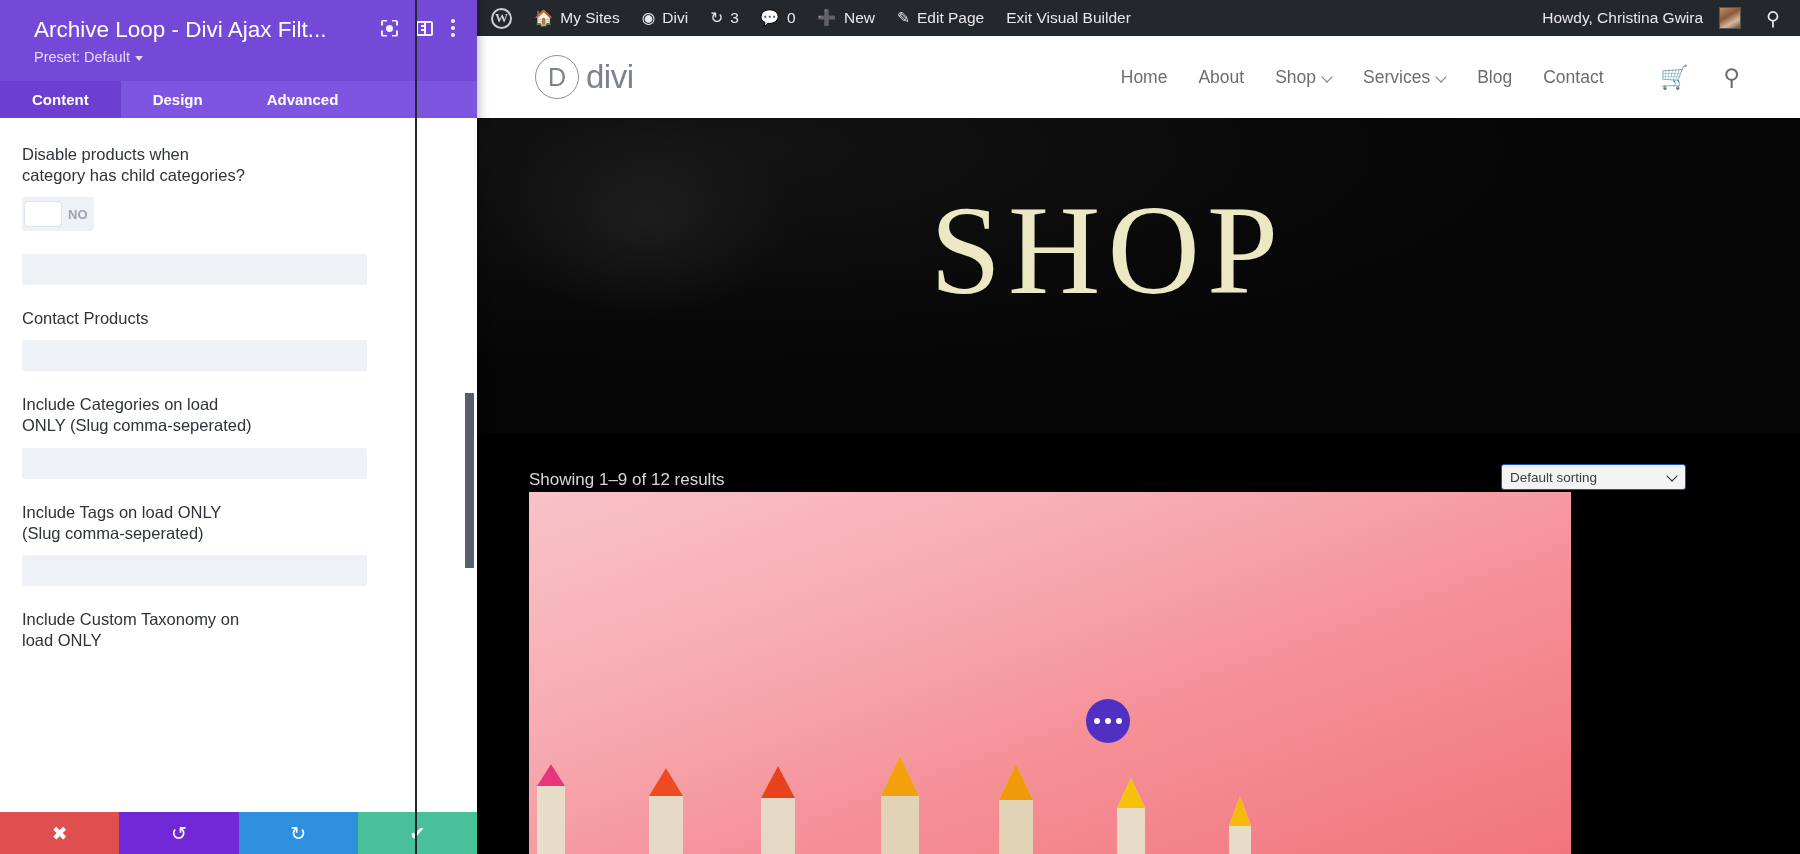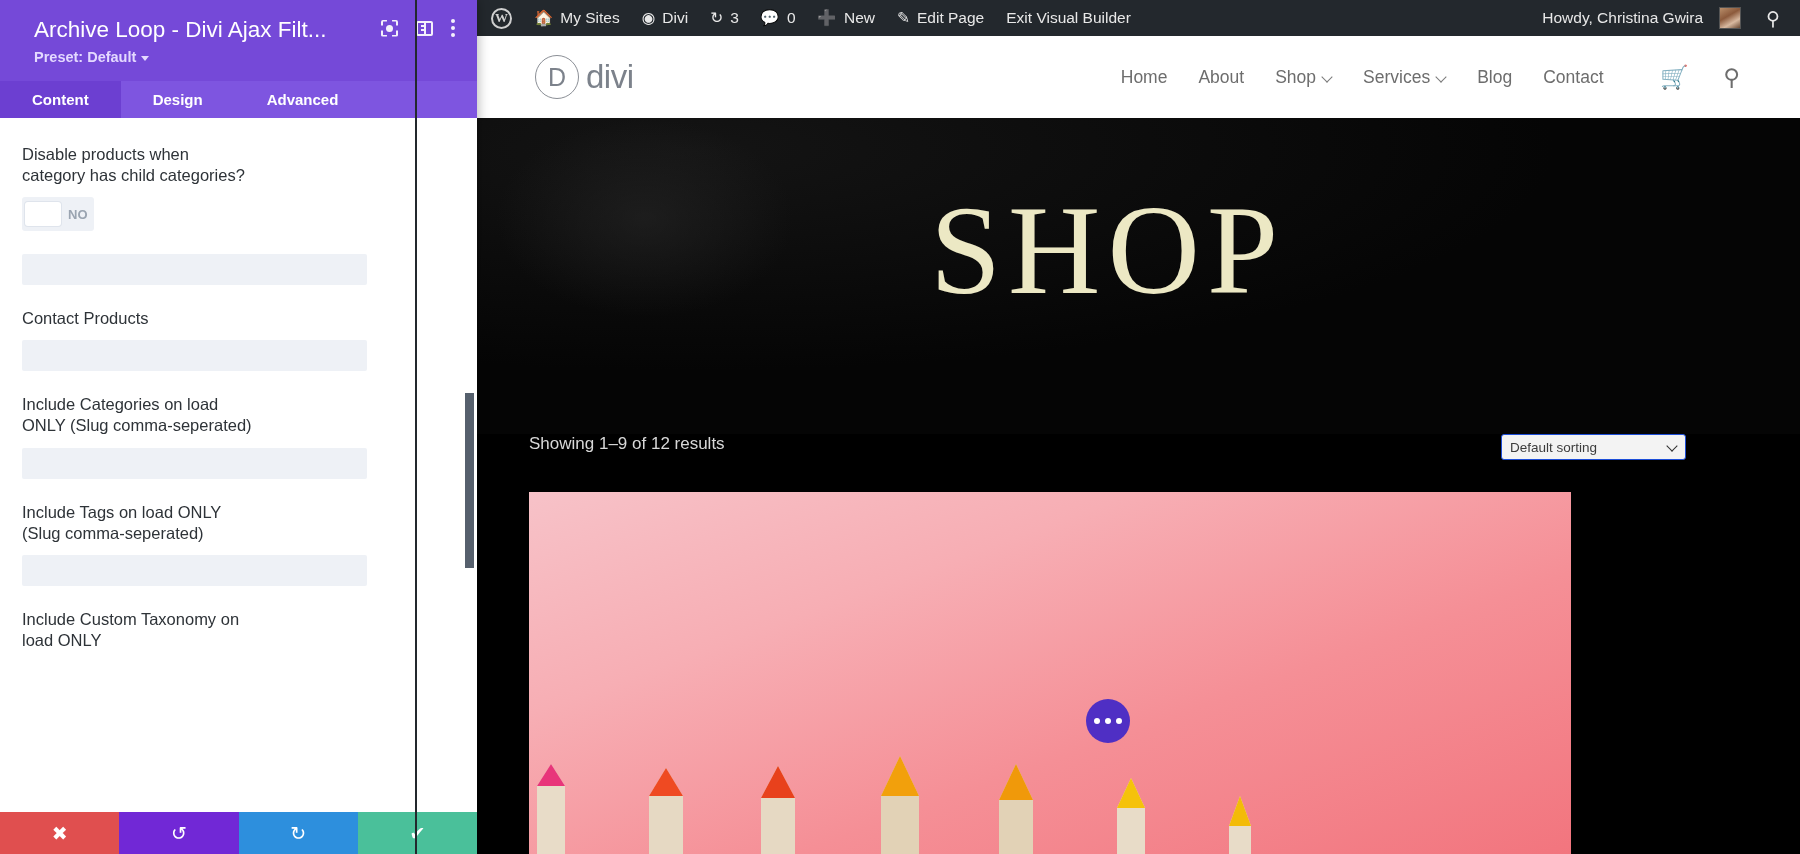--- a/index.html
+++ b/index.html
@@ -87,21 +87,21 @@
     font-size: 128px; letter-spacing: 7px; color: #ece8c4; line-height: 1;
   }
 
   
   .shop-area {
     position: absolute; left: 415px; top: 434px; width: 1385px; height: 420px;
     background: #000;
   }
   .results-bar {
     position: absolute; left: 0; top: 0; width: 100%; height: 56px;
-    display: flex; align-items: flex-start; padding: 0 114px 0 114px;
+    display: flex; align-items: flex-end; padding: 0 114px 0 114px;
   }
   .results-count { font-size: 17px; color: #d8d8d8; }
   .sorting-select {
     margin-left: auto; width: 185px; height: 26px;
     background: #f3f3f3; border: 1px solid #1d4ed8; border-radius: 3px;
     display: flex; align-items: center; padding: 0 8px;
     font-size: 13.5px; color: #3c3c3c; position: relative;
   }
   .sorting-select .sel-caret {
     position: absolute; right: 9px; top: 7px;
@@ -159,21 +159,21 @@
   }
   .icon-layout::after {
     content:""; position:absolute; right:0; top:-2px; bottom:-2px; width:5px;
     border-left: 2px solid #fff;
   }
   .icon-kebab { width: 4px; display: flex; flex-direction: column; gap: 3px; }
   .icon-kebab i { width: 4px; height: 4px; border-radius: 50%; background: #fff; display: block; }
 
   .preset-row {
     font-size: 14.5px; color: #e4d9ff; padding: 6px 0 16px 0;
-    display: flex; align-items: center; gap: 5px; font-weight: bold;
+    display: flex; align-items: center; gap: 5px; font-weight: normal;
   }
   .preset-caret {
     width: 0; height: 0; border-left: 4px solid transparent; border-right: 4px solid transparent;
     border-top: 5px solid #e4d9ff; display: inline-block; margin-top: 2px;
   }
 
   .panel-tabs { display: flex; background: #7e55e0; height: 37px; }
   .ptab {
     flex: 0 0 auto; padding: 0 32px; height: 37px; display: flex; align-items: center;
     justify-content: center; font-size: 15px; color: #ffffff; font-weight: bold;

